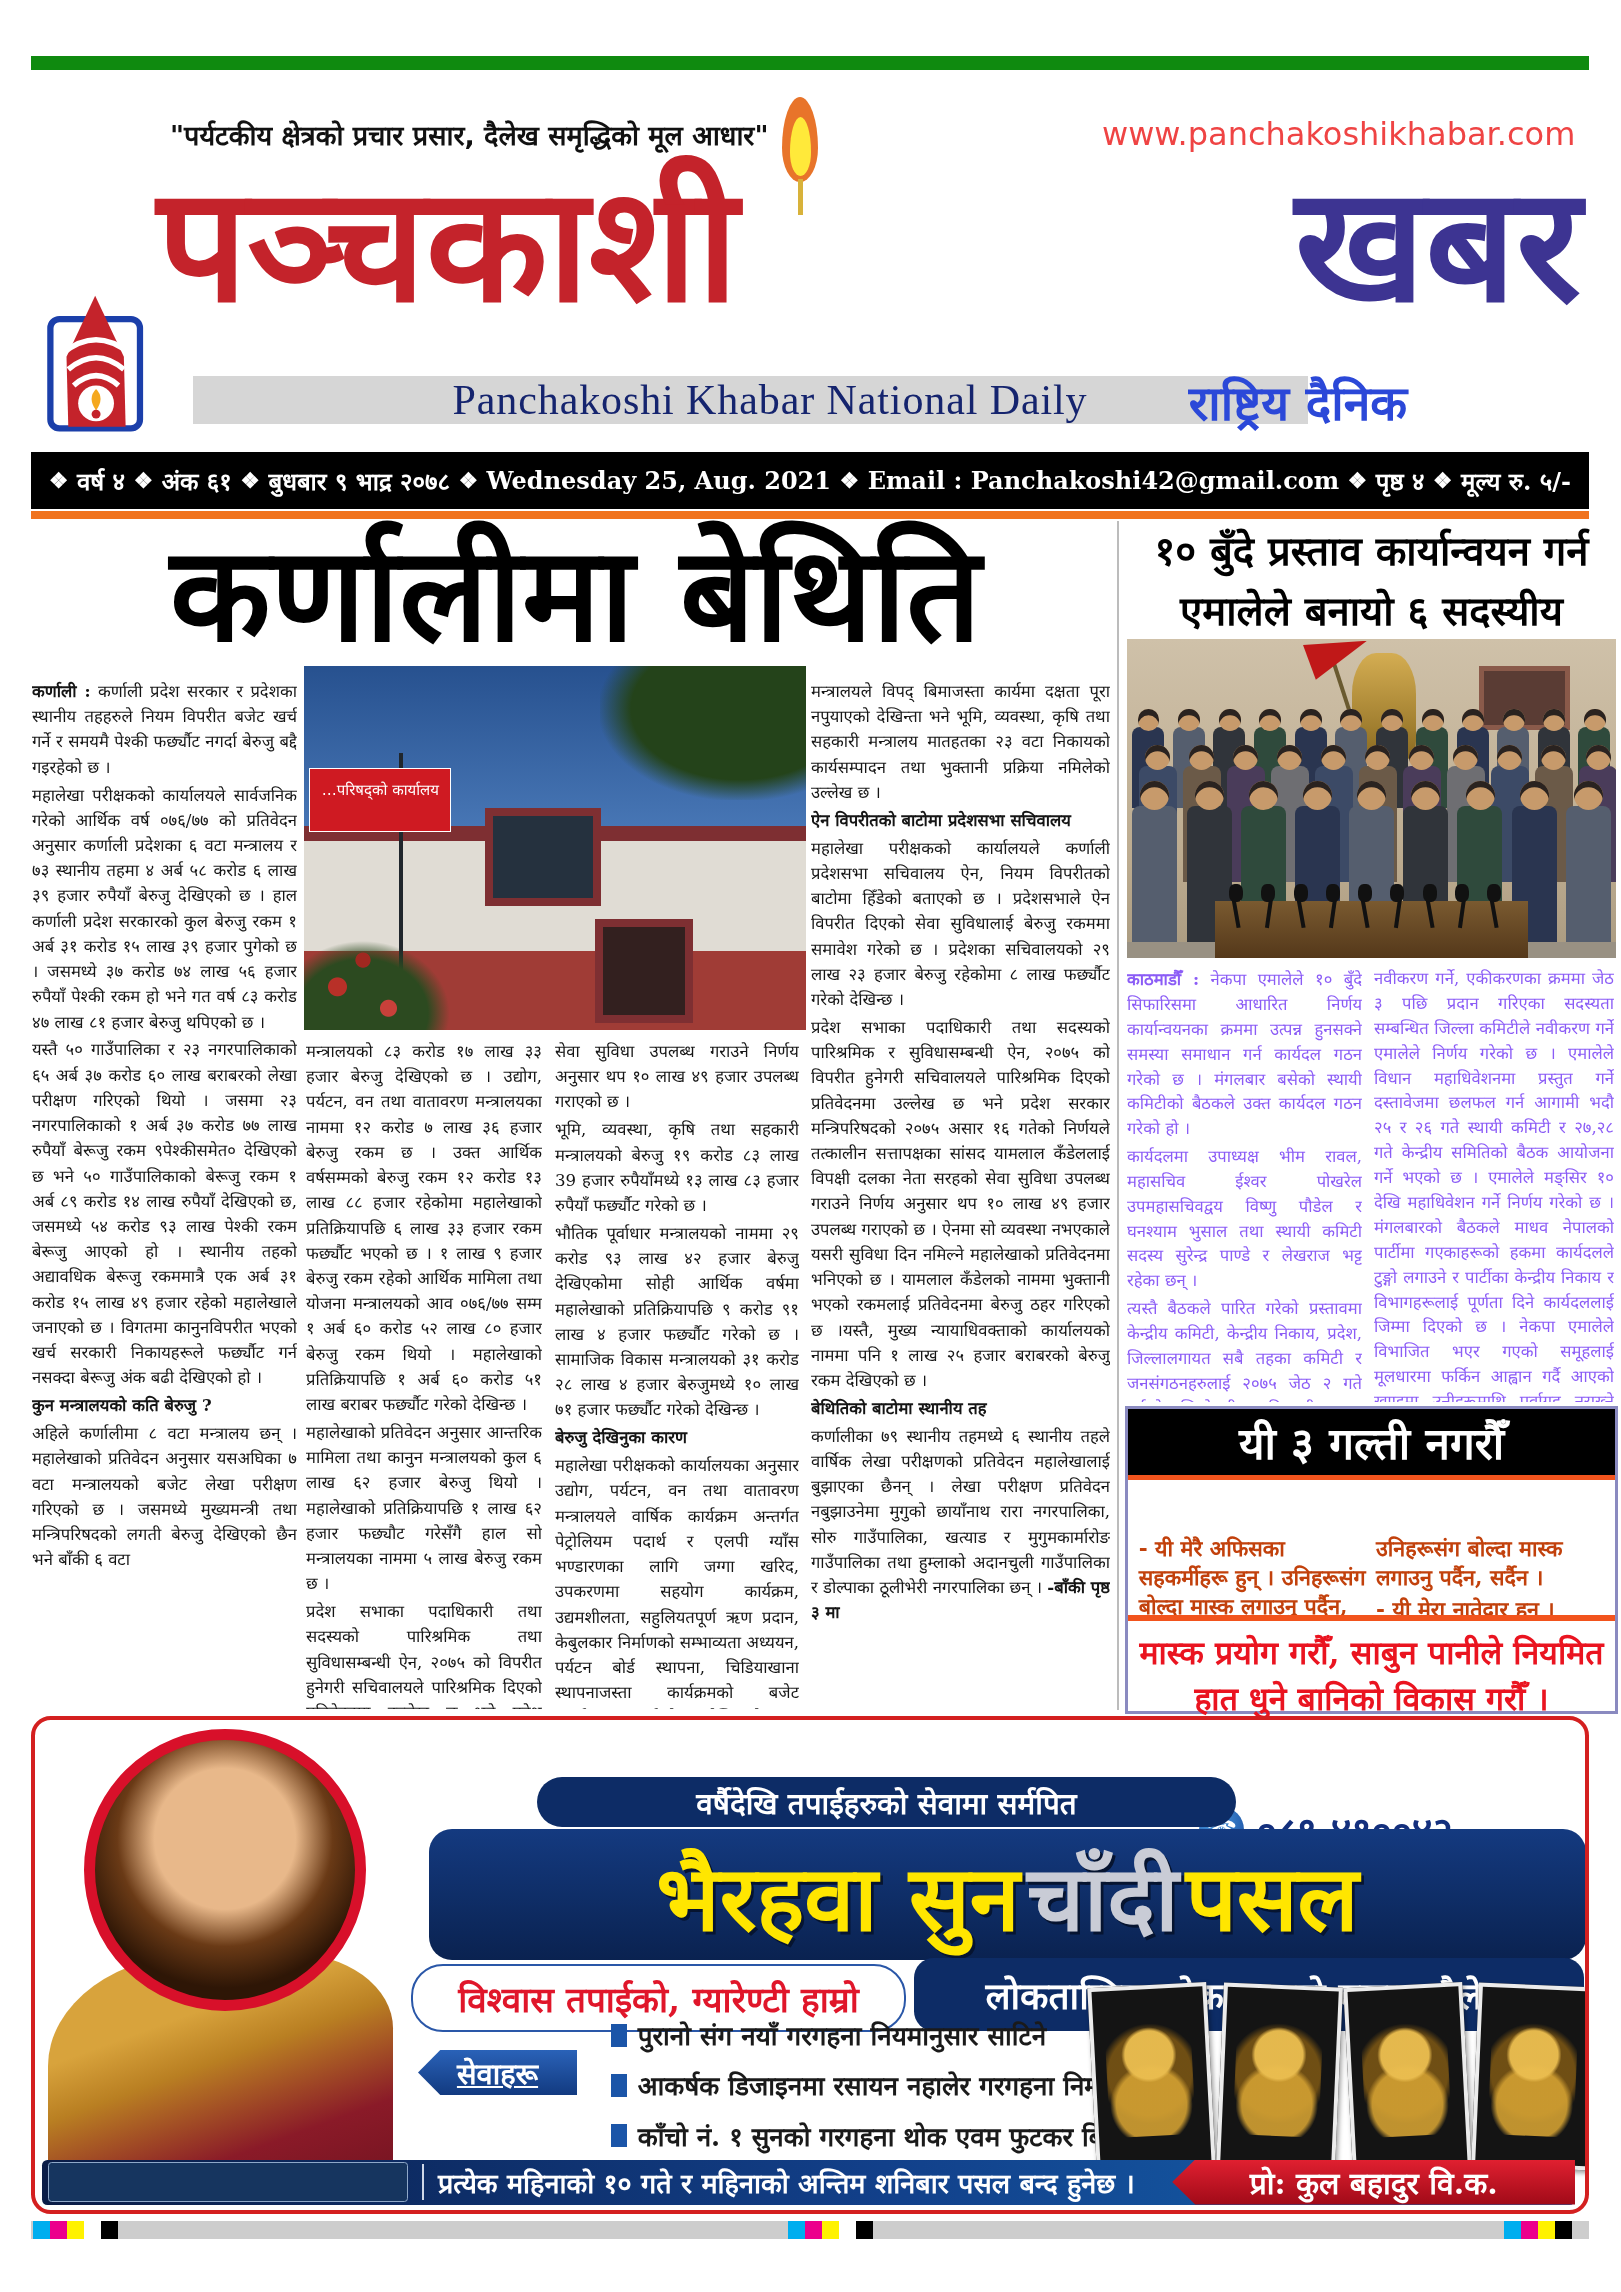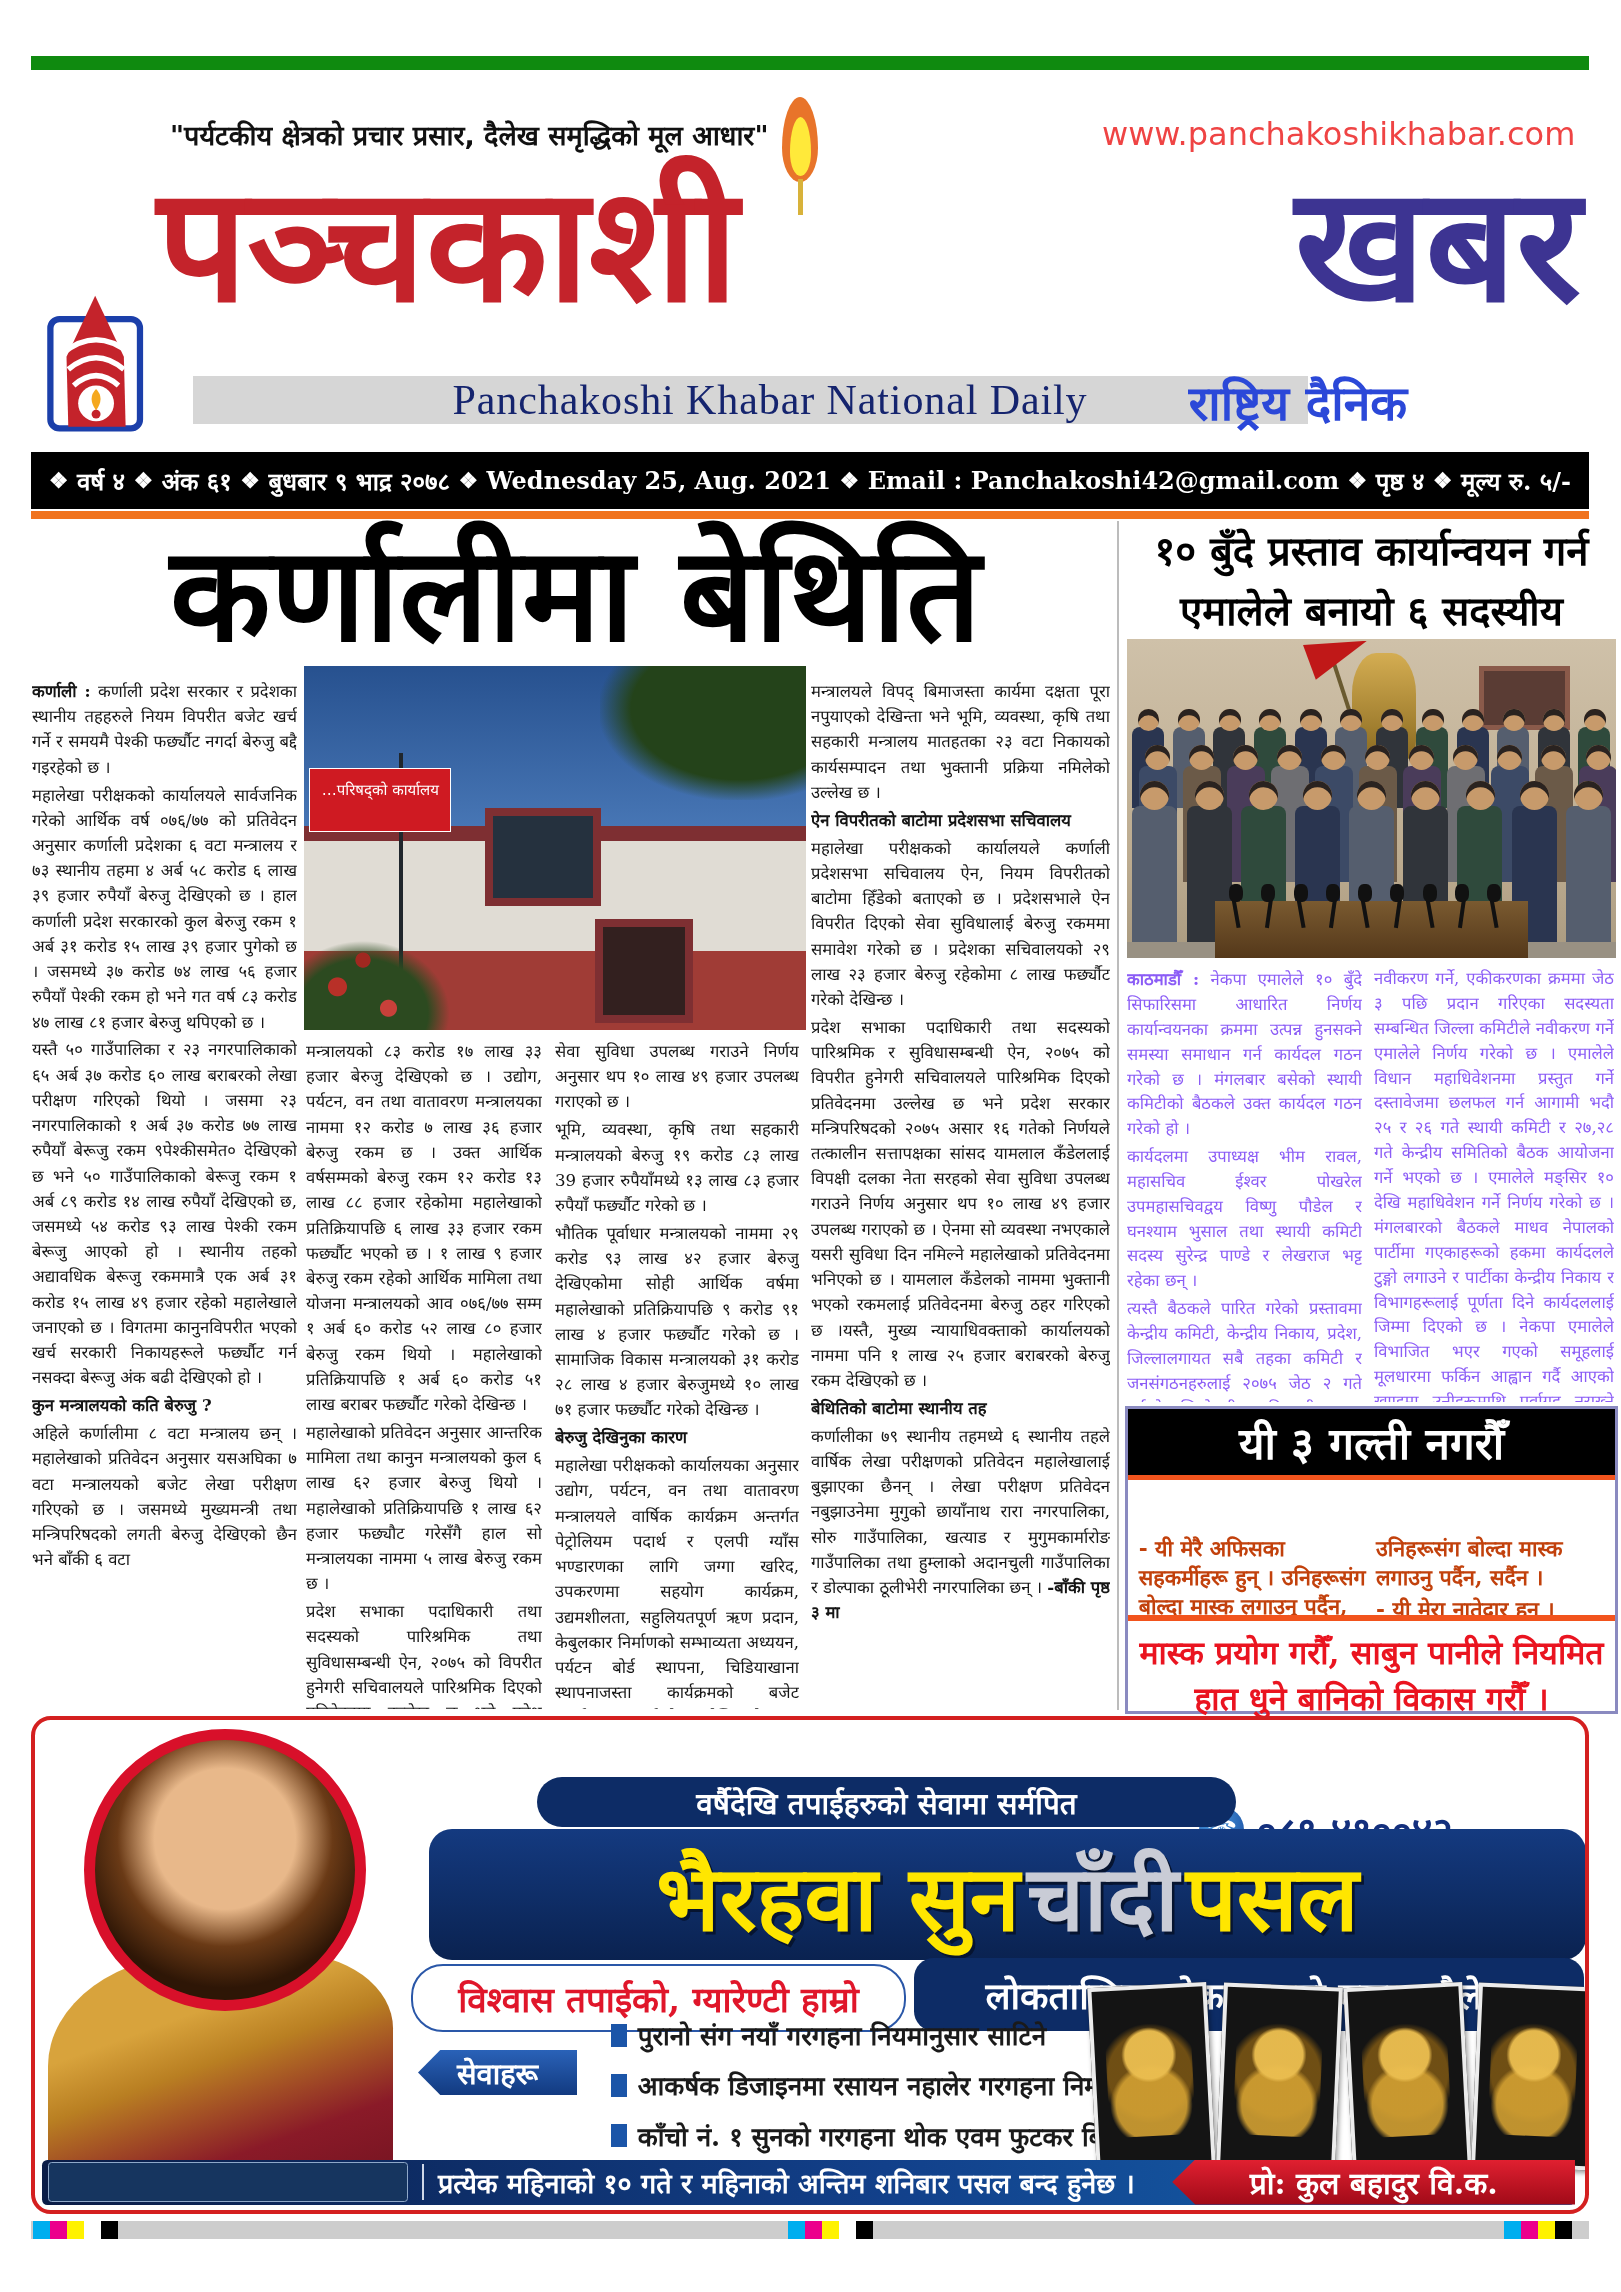--- a/index.html
+++ b/index.html
@@ -120,21 +120,21 @@
   .ad-t1,.ad-t3{color:#ffe600;text-shadow:2.7px 2.7px 0 #061430;}
   .ad-t2{color:#c9ccd6;text-shadow:2.7px 2.7px 0 #061430;}
   .ad-slogan{position:absolute;left:376px;top:244px;width:491px;height:64px;background:#fff;border:2.7px solid #2a57a8;
              border-radius:32px;display:flex;align-items:center;justify-content:center;color:#e0162a;
              font-size:35px;font-weight:bold;font-family:"DejaVu Serif",serif;}
   .ad-address{position:absolute;left:879px;top:238px;width:670px;height:73px;background:#0d2c66;border-radius:19.7px;
               display:flex;align-items:center;justify-content:center;color:#fff;font-size:37px;font-weight:bold;
               font-family:"DejaVu Serif",serif;}
   .ad-services-ribbon{position:absolute;left:383px;top:330px;width:159px;height:45px;background:linear-gradient(#2a62b8,#123a80);
               color:#fff;font-size:29px;font-weight:bold;display:flex;align-items:center;justify-content:center;
-              clip-path:polygon(0 50%,14% 0,100% 0,100% 100%,14% 100%);font-family:"DejaVu Serif",serif;}
+              clip-path:polygon(0 50%,14% 0,100% 0,100% 100%,14% 100%);font-family:"DejaVu Serif",serif;text-decoration:underline;}
   .ad-bullets{position:absolute;left:576px;top:297px;width:502px;text-align:right;}
   .ad-bullet{display:flex;align-items:center;gap:10.7px;margin-bottom:14.3px;}
   .ad-bullet .sq{width:16px;height:23px;background:#1b55a8;flex:0 0 auto;}
   .ad-bullet .txt{font-size:26px;font-weight:bold;color:#1a1a1a;font-family:"DejaVu Serif",serif;white-space:nowrap;}
   .ad-jewels{position:absolute;left:1057px;top:265px;width:502px;height:179px;display:flex;gap:9px;}
   .jewel-card{width:115px;height:175px;background:#141414;border:4.5px solid #ececec;box-shadow:1.8px 2.7px 5.4px rgba(0,0,0,.4);
               position:relative;overflow:hidden;}
   .jewel-card:nth-child(odd){transform:rotate(-3deg);}
   .jewel-card:nth-child(even){transform:rotate(2.5deg);}
   .jewel{position:absolute;left:10.7px;top:21.5px;width:86px;height:125px;

